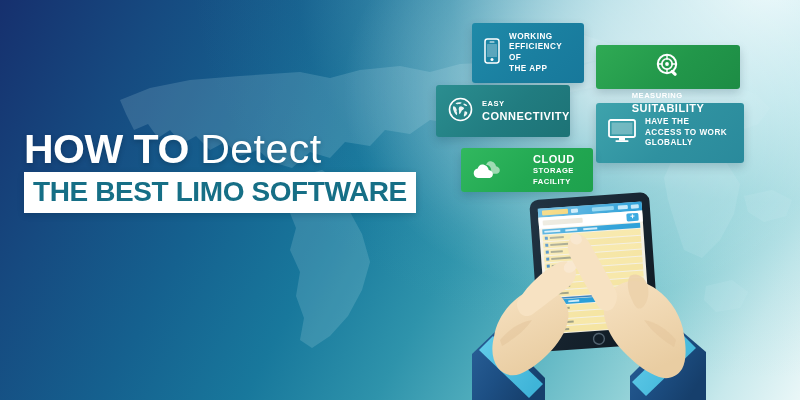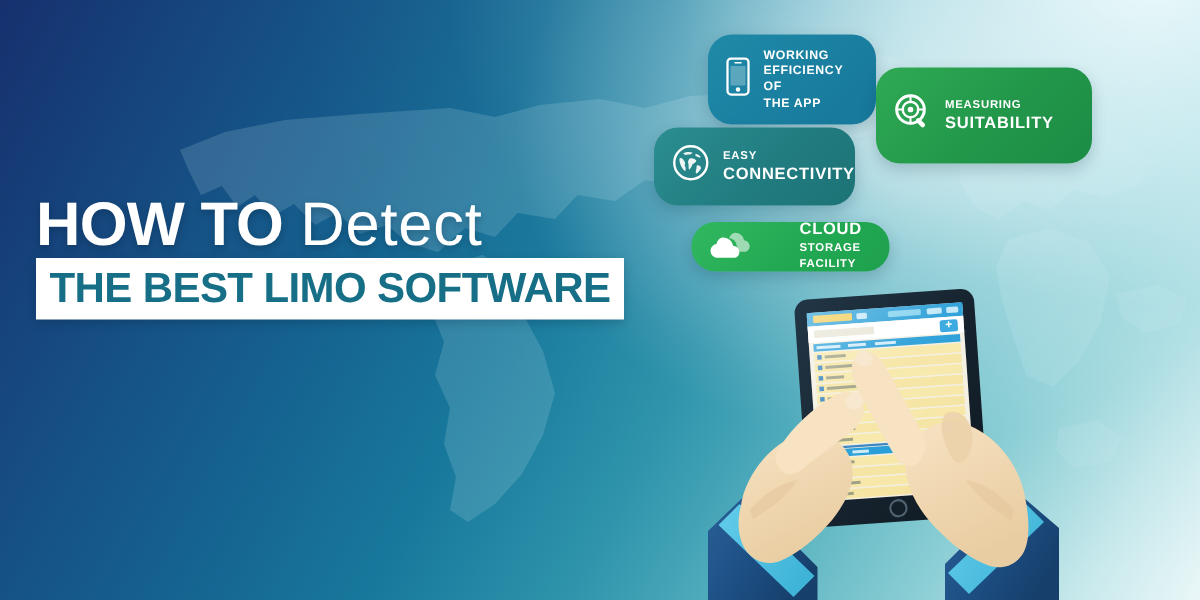--- a/index.html
+++ b/index.html
@@ -91,21 +91,21 @@
     letter-spacing:0.5px;
     white-space:nowrap;
     text-shadow:0 2px 5px rgba(0,30,50,0.28);
     padding-right:6px;
   }
 
   
   .bubbles { position:absolute; left:0; top:0; width:800px; height:400px; }
   .bubble {
     position:absolute;
-    border-radius:16px;
+    border-radius:3px;
     display:flex;
     align-items:center;
     gap:9px;
     padding:8px 12px;
     color:#ffffff;
     box-shadow:0 4px 10px rgba(0,40,60,0.20);
   }
   .bubble .b-icon { flex:0 0 auto; display:block; }
   .bubble .b-text {
     font-size:8.2px;
@@ -128,39 +128,40 @@
   }
 
   
   #bub-working {
     left:472px; top:23px; width:112px; height:60px;
     background:linear-gradient(135deg,#1f8aa8 0%,#1a7fa0 55%,#17789b 100%);
     z-index:6;
   }
 
   #bub-measuring {
-    left:584px; top:45px; width:144px; height:64px;
+    left:596px; top:45px; width:144px; height:44px;
     background:linear-gradient(135deg,#2faa54 0%,#22974a 55%,#1d8c45 100%);
     z-index:7;
+    flex-direction:column;
   }
 
   #bub-easy {
     left:436px; top:85px; width:134px; height:52px;
     background:linear-gradient(135deg,#2b8e90 0%,#217c80 55%,#1d7376 100%);
     z-index:8;
   }
 
   #bub-have {
     left:596px; top:103px; width:148px; height:60px;
     background:linear-gradient(135deg,#3ea3ac 0%,#2f91a0 55%,#2a8a9c 100%);
     z-index:5;
   }
 
   #bub-cloud {
-    left:461px; top:148px; width:132px; height:33px;
+    left:461px; top:148px; width:132px; height:44px;
     background:linear-gradient(135deg,#31b85f 0%,#22a852 55%,#1ea14d 100%);
     z-index:9;
     gap:32px;
   }
 
   
   .device-layer { position:absolute; left:0; top:0; width:800px; height:400px; z-index:4; }
   .device-layer svg { display:block; }
 
   .hands-layer { position:absolute; left:0; top:0; width:800px; height:400px; z-index:10; }
@@ -342,20 +343,33 @@
             <path d="M15.8 6.6 C17.2 6.6 18.6 7.6 19.2 8.8 C18.2 9.2 17 8.9 16.3 8.2 C15.5 8.1 15.2 7.2 15.8 6.6 Z"></path>
             <path d="M5.2 9.4 C6.4 9.2 7.6 10 8 11.2 C8.8 12 9 13.4 8.4 14.4 C9.2 15.4 9.4 17 8.8 18.2 C7.2 17 6 15 5.4 13 C5 11.8 4.8 10.5 5.2 9.4 Z"></path>
             <path d="M11.8 9.6 C13.4 9.2 15.2 9.8 16.2 11 C16 12.2 14.8 12.8 13.8 13.4 C13.2 14.8 12.6 16.4 11.4 17.2 C10.8 16 11.2 14.6 11 13.4 C10.4 12.2 10.8 10.4 11.8 9.6 Z"></path>
             <path d="M16.8 14.2 C18 14 19.2 14.8 19.4 16 C18.8 17.6 17.6 19 16 19.8 C15.6 18.6 16 17.2 16.4 16 C16.2 15.4 16.4 14.6 16.8 14.2 Z"></path>
           </g>
         </svg>
       </span>
       <span class="b-text"><span class="small">EASY</span><br><span class="big">CONNECTIVITY</span></span>
     </div>
 
+    <div class="bubble" id="bub-have">
+      <span class="b-icon">
+        <svg width="28" height="24" viewBox="0 0 28 24" aria-hidden="true">
+          <rect x="1" y="1" width="26" height="17" rx="1.8" fill="none" stroke="#ffffff" stroke-width="1.8"></rect>
+          <rect x="3.6" y="3.6" width="20.8" height="11.8" fill="#ffffff" opacity="0.30"></rect>
+          <rect x="11" y="18.4" width="6" height="3.2" fill="#ffffff"></rect>
+          <rect x="7.4" y="21.2" width="13.2" height="1.8" rx="0.9" fill="#ffffff"></rect>
+        </svg>
+      </span>
+      <span class="b-text">HAVE THE
+ACCESS TO WORK
+GLOBALLY</span>
+    </div>
 
     <div class="bubble" id="bub-cloud">
       <span class="b-icon">
         <svg width="28" height="21" viewBox="0 0 28 21" aria-hidden="true">
           <path d="M17 3.2 C20.2 3.2 22.6 5.4 23 8.2 C25.2 8.5 26.8 10.2 26.8 12.3 C26.8 14.0 25.6 15.4 24 15.8 L17 15.8 C17.8 14.9 18.2 13.7 18.2 12.4 C18.2 9.4 15.9 7.0 13 6.8 C13.9 4.7 15.3 3.2 17 3.2 Z" fill="#ffffff" opacity="0.55"></path>
           <path d="M9.2 6.4 C12.5 6.4 15.2 8.8 15.7 11.9 C18.1 12.2 19.9 14.0 19.9 16.2 C19.9 18.1 18.5 19.6 16.7 19.9 L5.0 19.9 C2.5 19.6 0.7 17.6 0.7 15.2 C0.7 12.9 2.4 11.0 4.7 10.6 C5.2 8.1 7.0 6.4 9.2 6.4 Z" fill="#ffffff"></path>
         </svg>
       </span>
       <span class="b-text"><span class="big">CLOUD</span><br><span class="small">STORAGE FACILITY</span></span>
     </div>

